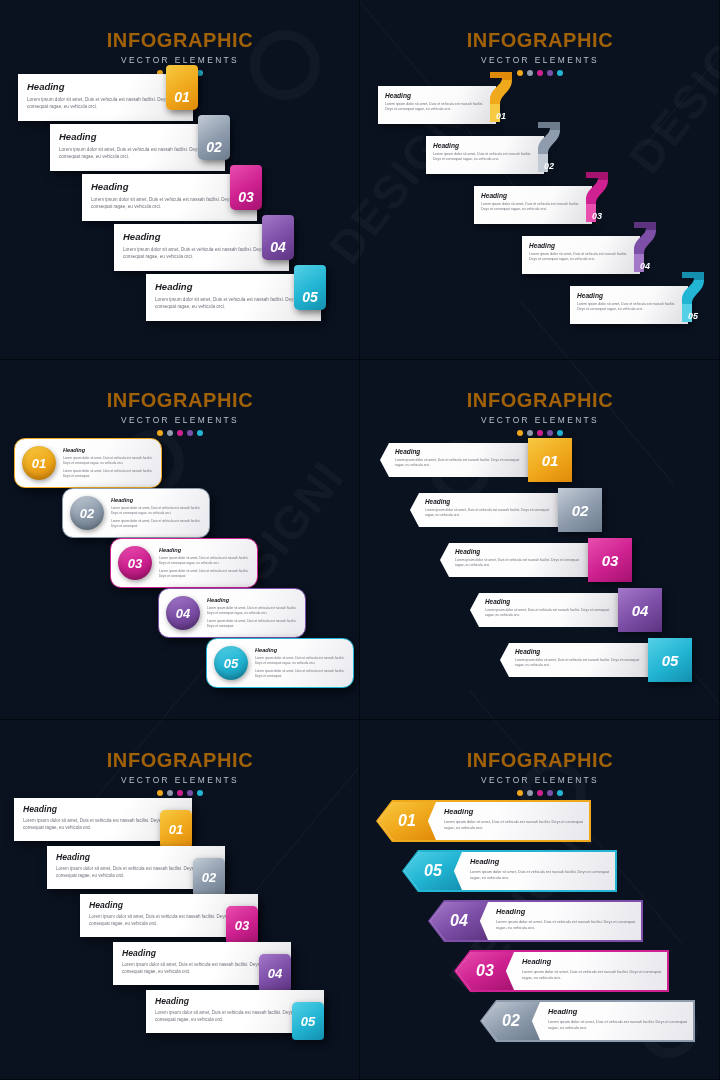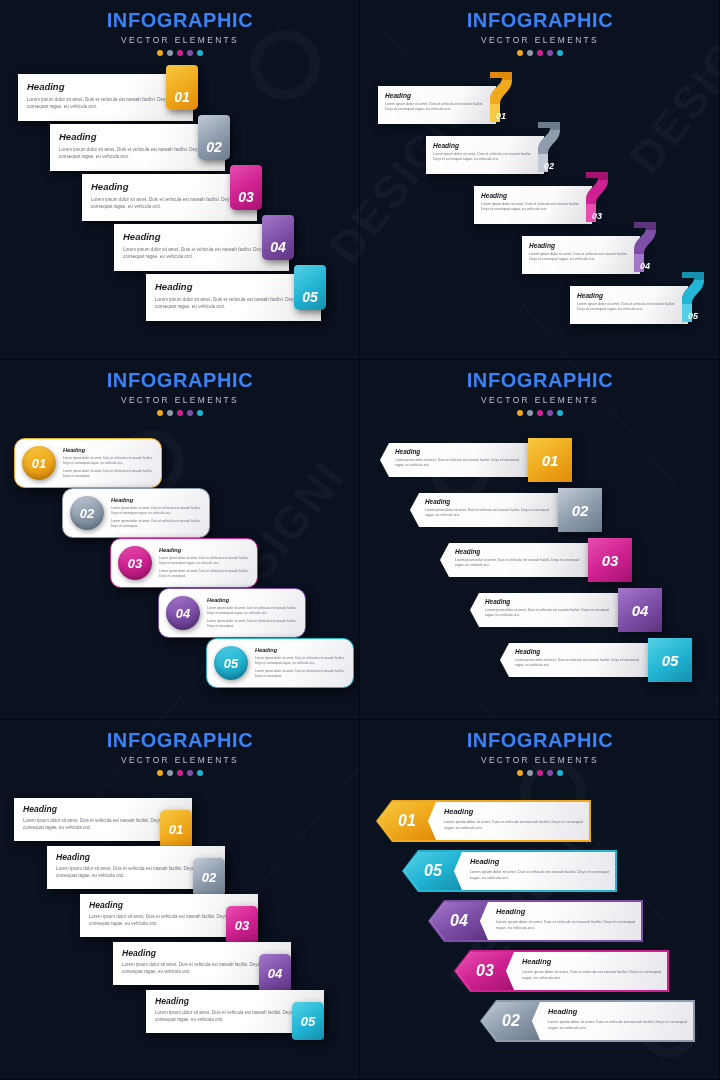--- a/index.html
+++ b/index.html
@@ -62,24 +62,25 @@
   .p1 { left: 0;   top: 0; }
   .p2 { left: 360px; top: 0; }
   .p3 { left: 0;   top: 360px; }
   .p4 { left: 360px; top: 360px; }
   .p5 { left: 0;   top: 720px; }
   .p6 { left: 360px; top: 720px; }
 
   
   .phead { position: absolute; left: 0; top: 9px; width: 360px; text-align: center; }
   .ptitle {
-    color: #3b82f6;
+    color: #a16207;
     font-size: 20px;
     font-weight: bold;
     letter-spacing: 0.6px;
+    margin-top: 20px;
   }
   .psub {
     color: #b9c0cc;
     font-size: 8.4px;
     letter-spacing: 2.4px;
     margin-top: 3px;
   }
   .dots { margin-top: 5px; display: flex; gap: 4px; justify-content: center; }
   .dot { width: 6px; height: 6px; border-radius: 50%; }
 

